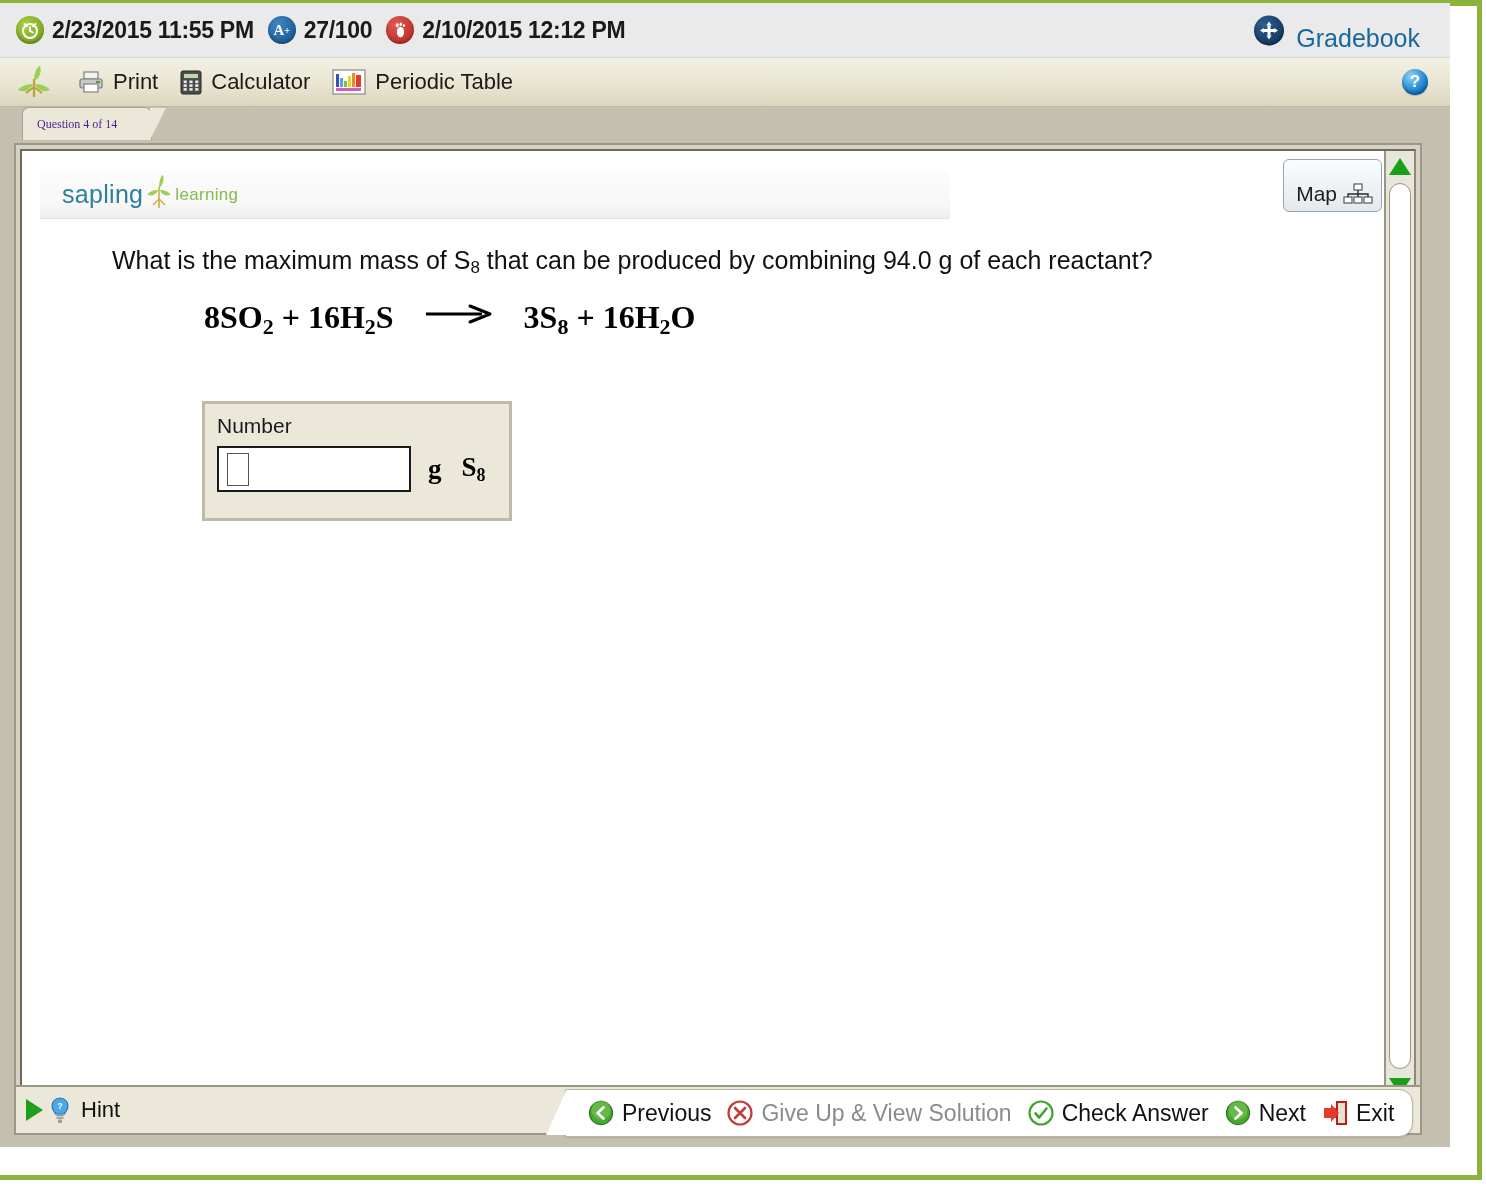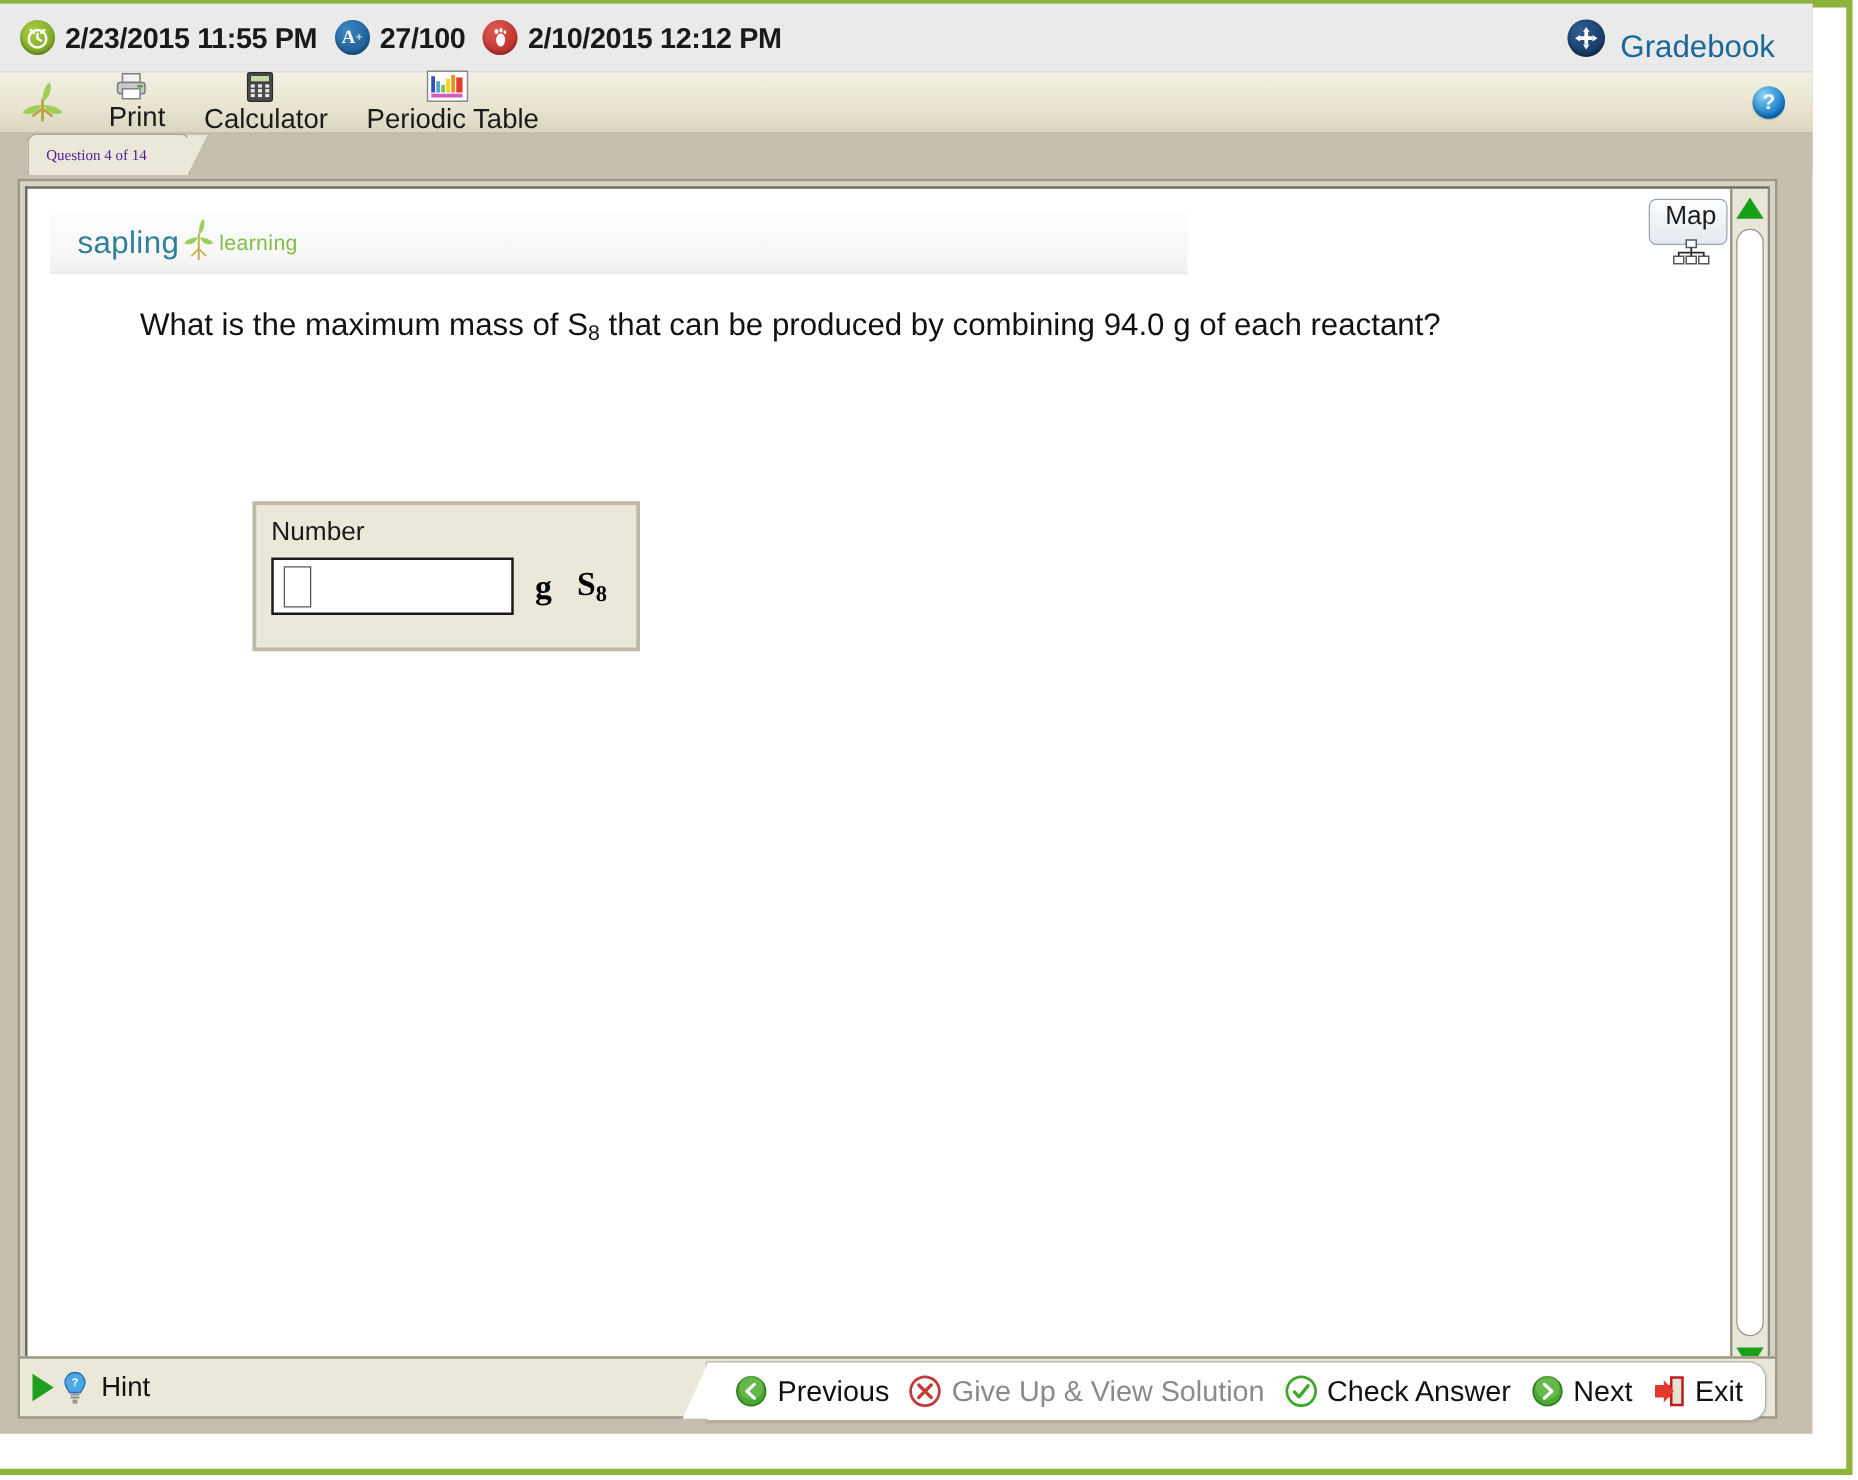--- a/index.html
+++ b/index.html
@@ -90,21 +90,21 @@
   }
   
   .toolbar {
     position: relative; height: 48px;
     background: linear-gradient(to bottom, #f3f1e4 0%, #e6e2cd 65%, #d9d5bf 100%);
     border-bottom: 1px solid #bdb8a2;
     display: flex; align-items: center;
   }
   .tb-leaf { margin-left: 12px; width: 44px; display:flex; justify-content:center;}
   .tb-item {
-    display: flex; align-items: center; margin-left: 22px; cursor: pointer; flex-direction: column;
+    display: flex; align-items: center; margin-left: 22px; cursor: pointer;
   }
   .tb-item .lbl {
     font-size: 22px; color: #1a1a1a; margin-left: 9px;
     font-family: "Liberation Sans", sans-serif;
   }
   .help-btn {
     position: absolute; right: 22px; top: 50%; transform: translateY(-50%);
     width: 26px; height: 26px; border-radius: 50%;
     background: radial-gradient(circle at 35% 28%, #8ed3f7, #0c74c4 70%, #0a5596);
     box-shadow: inset 0 -2px 3px rgba(0,0,0,.25), 0 1px 1px rgba(0,0,0,.2);
@@ -151,26 +151,26 @@
     background: #ffffff;
     border: 2px solid #8e897a;
     border-top-color: #6f6a5d;
     border-left-color: #6f6a5d;
     box-sizing: border-box;
     overflow: hidden;
   }
   
   .map-btn {
     position: absolute; right: 32px; top: 8px;
-    height: 34px; padding: 1px 8px 0 12px;
+    height: 34px; padding: 17px 8px 0 12px;
     background: linear-gradient(to bottom, #fbfcfd, #e3e9ee);
     border: 1px solid #9aa4ad;
     border-radius: 6px;
     display: flex; align-items: center; gap: 6px;
-    cursor: pointer; z-index: 5; flex-direction: column;
+    cursor: pointer; z-index: 5;
   }
   .map-btn .map-lbl {
     font-size: 21px; color: #1d1d1d;
     font-family: "Liberation Sans", sans-serif;
   }
   
   .banner {
     position: absolute; left: 18px; top: 20px;
     width: 910px; height: 48px;
     background: linear-gradient(to bottom,#fcfcfc,#f7f7f7 70%,#eeeeee);
@@ -480,20 +480,34 @@
               </svg>
             </span>
             <span class="logo-learning">learning</span>
           </div>
         </div>
 
         <div class="qtext">
           <span>What is the maximum mass of S</span><sub>8</sub><span> that can be produced by combining 94.0 g of each reactant?</span>
         </div>
 
+        <div class="equation">
+          <span>
+            <span>8SO</span><sub>2</sub><span> + 16H</span><sub>2</sub><span>S</span>
+          </span>
+          <span class="eq-arrow">
+            <svg class="ico" width="70" height="22" viewBox="0 0 70 22">
+              <path d="M2 11 L58 11" stroke="#000" stroke-width="3" fill="none"></path>
+              <path d="M46 3 L66 11 L46 19" stroke="#000" stroke-width="3" fill="none" stroke-linecap="round" stroke-linejoin="round"></path>
+            </svg>
+          </span>
+          <span>
+            <span>3S</span><sub>8</sub><span> + 16H</span><sub>2</sub><span>O</span>
+          </span>
+        </div>
 
         <div class="answer-panel">
           <div class="answer-label">Number</div>
           <div class="answer-row">
             <div class="answer-input">
               <span class="caret-box"></span>
               <span></span>
             </div>
             <span class="unit-g">g</span>
             <span class="unit-s"><span>S</span><sub>8</sub></span>

